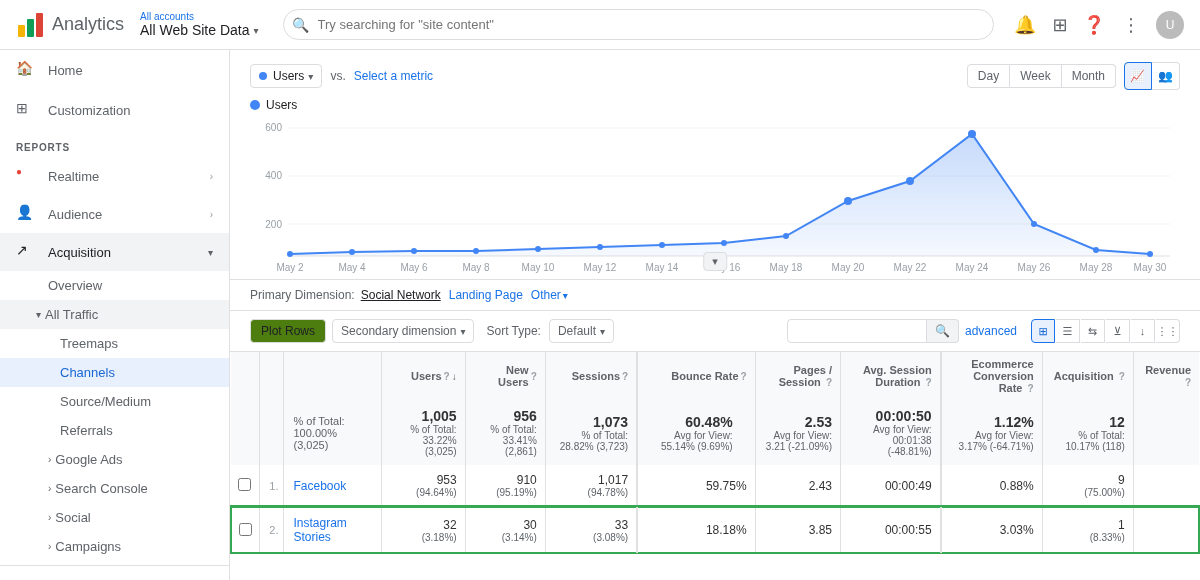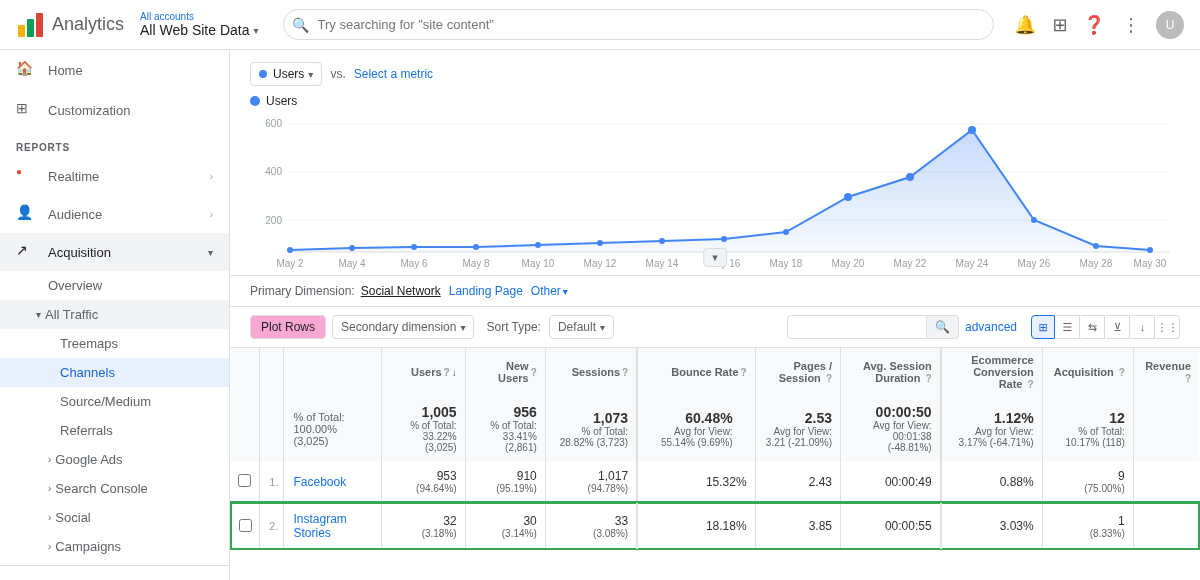--- a/index.html
+++ b/index.html
@@ -120,20 +120,28 @@
     <div style="padding:12px 20px 0;border-bottom:1px solid #e0e0e0;">
 
       <div style="display:flex;align-items:center;margin-bottom:8px;">
         <div style="display:flex;align-items:center;padding:4px 8px;border:1px solid #dadce0;border-radius:4px;font-size:12px;cursor:pointer;background:#fff;color:#202124;">
           <span style="width:8px;height:8px;border-radius:50%;background:#4285f4;margin-right:6px;"></span>
           <span>Users</span>
           <span style="font-size:10px;margin-left:4px;color:#5f6368;">▾</span>
         </div>
         <span style="margin:0 8px;font-size:12px;color:#5f6368;">vs.</span>
         <span style="color:#1a73e8;font-size:12px;cursor:pointer;">Select a metric</span>
+        <div style="margin-left:auto;display:flex;align-items:center;gap:0;">
+          <button style="padding:4px 10px;border:1px solid #dadce0;border-radius:4px 0 0 4px;font-size:12px;cursor:pointer;background:#fff;color:#5f6368;">Day</button>
+          <button style="padding:4px 10px;border:1px solid #dadce0;border-left:none;border-radius:0;font-size:12px;cursor:pointer;background:#fff;color:#5f6368;">Week</button>
+          <button style="padding:4px 10px;border:1px solid #dadce0;border-left:none;border-radius:0 4px 4px 0;font-size:12px;cursor:pointer;background:#fff;color:#5f6368;">Month</button>
+          <div style="width:8px;"></div>
+          <button style="width:28px;height:28px;border:1px solid #1a73e8;border-radius:4px 0 0 4px;background:#e8f0fe;cursor:pointer;font-size:12px;color:#1a73e8;">📈</button>
+          <button style="width:28px;height:28px;border:1px solid #dadce0;border-left:none;border-radius:0 4px 4px 0;background:#fff;cursor:pointer;font-size:12px;color:#5f6368;">👥</button>
+        </div>
       </div>
 
       <div style="display:flex;align-items:center;margin-bottom:4px;">
         <span style="width:10px;height:10px;border-radius:50%;background:#4285f4;margin-right:6px;display:inline-block;"></span>
         <span style="font-size:12px;color:#202124;">Users</span>
       </div>
 
       <div style="width:100%;position:relative;">
         <svg width="930" height="160" viewBox="0 0 930 160">
 
@@ -197,21 +205,21 @@
       <span style="margin-right:6px;font-weight:500;">Primary Dimension:</span>
       <span style="color:#202124;font-size:12px;font-weight:500;margin-right:8px;cursor:pointer;text-decoration:underline;">Social Network</span>
       <a style="color:#1a73e8;font-size:12px;margin-right:8px;cursor:pointer;text-decoration:none;">Landing Page</a>
       <div style="display:flex;align-items:center;color:#1a73e8;cursor:pointer;font-size:12px;">
         <span>Other</span>
         <span style="font-size:10px;margin-left:2px;">▾</span>
       </div>
     </div>
 
     <div style="display:flex;align-items:center;padding:8px 20px;border-bottom:1px solid #e0e0e0;gap:6px;">
-      <button style="padding:4px 10px;border:1px solid #dadce0;border-radius:4px;font-size:12px;cursor:pointer;background:#f9a8d4;color:#202124;">Plot Rows</button>
+      <button style="padding:4px 10px;border:1px solid #dadce0;border-radius:4px;font-size:12px;cursor:pointer;background:#4d7c0f;color:#202124;">Plot Rows</button>
       <div style="display:flex;align-items:center;padding:4px 8px;border:1px solid #dadce0;border-radius:4px;font-size:12px;cursor:pointer;background:#fff;color:#5f6368;">
         <span>Secondary dimension</span>
         <span style="font-size:10px;margin-left:4px;">▾</span>
       </div>
       <span style="font-size:12px;color:#5f6368;margin-left:6px;">Sort Type:</span>
       <div style="display:flex;align-items:center;padding:4px 8px;border:1px solid #dadce0;border-radius:4px;font-size:12px;cursor:pointer;background:#fff;color:#5f6368;margin-left:2px;">
         <span>Default</span>
         <span style="font-size:10px;margin-left:4px;">▾</span>
       </div>
       <div style="margin-left:auto;display:flex;align-items:center;">
@@ -351,21 +359,21 @@
               <span style="font-size:10px;color:#5f6368;display:block;">(94.64%)</span>
             </td>
             <td style="text-align:right;padding:8px 8px;border-right:1px solid #e0e0e0;font-size:12px;">
               <span>910</span>
               <span style="font-size:10px;color:#5f6368;display:block;">(95.19%)</span>
             </td>
             <td style="text-align:right;padding:8px 8px;border-right:2px solid #e0e0e0;font-size:12px;">
               <span>1,017</span>
               <span style="font-size:10px;color:#5f6368;display:block;">(94.78%)</span>
             </td>
-            <td style="text-align:right;padding:8px 8px;border-right:1px solid #e0e0e0;font-size:12px;">15.32%</td>
+            <td style="text-align:right;padding:8px 8px;border-right:1px solid #e0e0e0;font-size:12px;">59.75%</td>
             <td style="text-align:right;padding:8px 8px;border-right:1px solid #e0e0e0;font-size:12px;">2.43</td>
             <td style="text-align:right;padding:8px 8px;border-right:2px solid #e0e0e0;font-size:12px;">00:00:49</td>
             <td style="text-align:right;padding:8px 8px;border-right:1px solid #e0e0e0;font-size:12px;">0.88%</td>
             <td style="text-align:right;padding:8px 8px;border-right:1px solid #e0e0e0;font-size:12px;">
               <span>9</span>
               <span style="font-size:10px;color:#5f6368;display:block;">(75.00%)</span>
             </td>
             <td style="text-align:right;padding:8px 8px;"></td>
           </tr>
 

